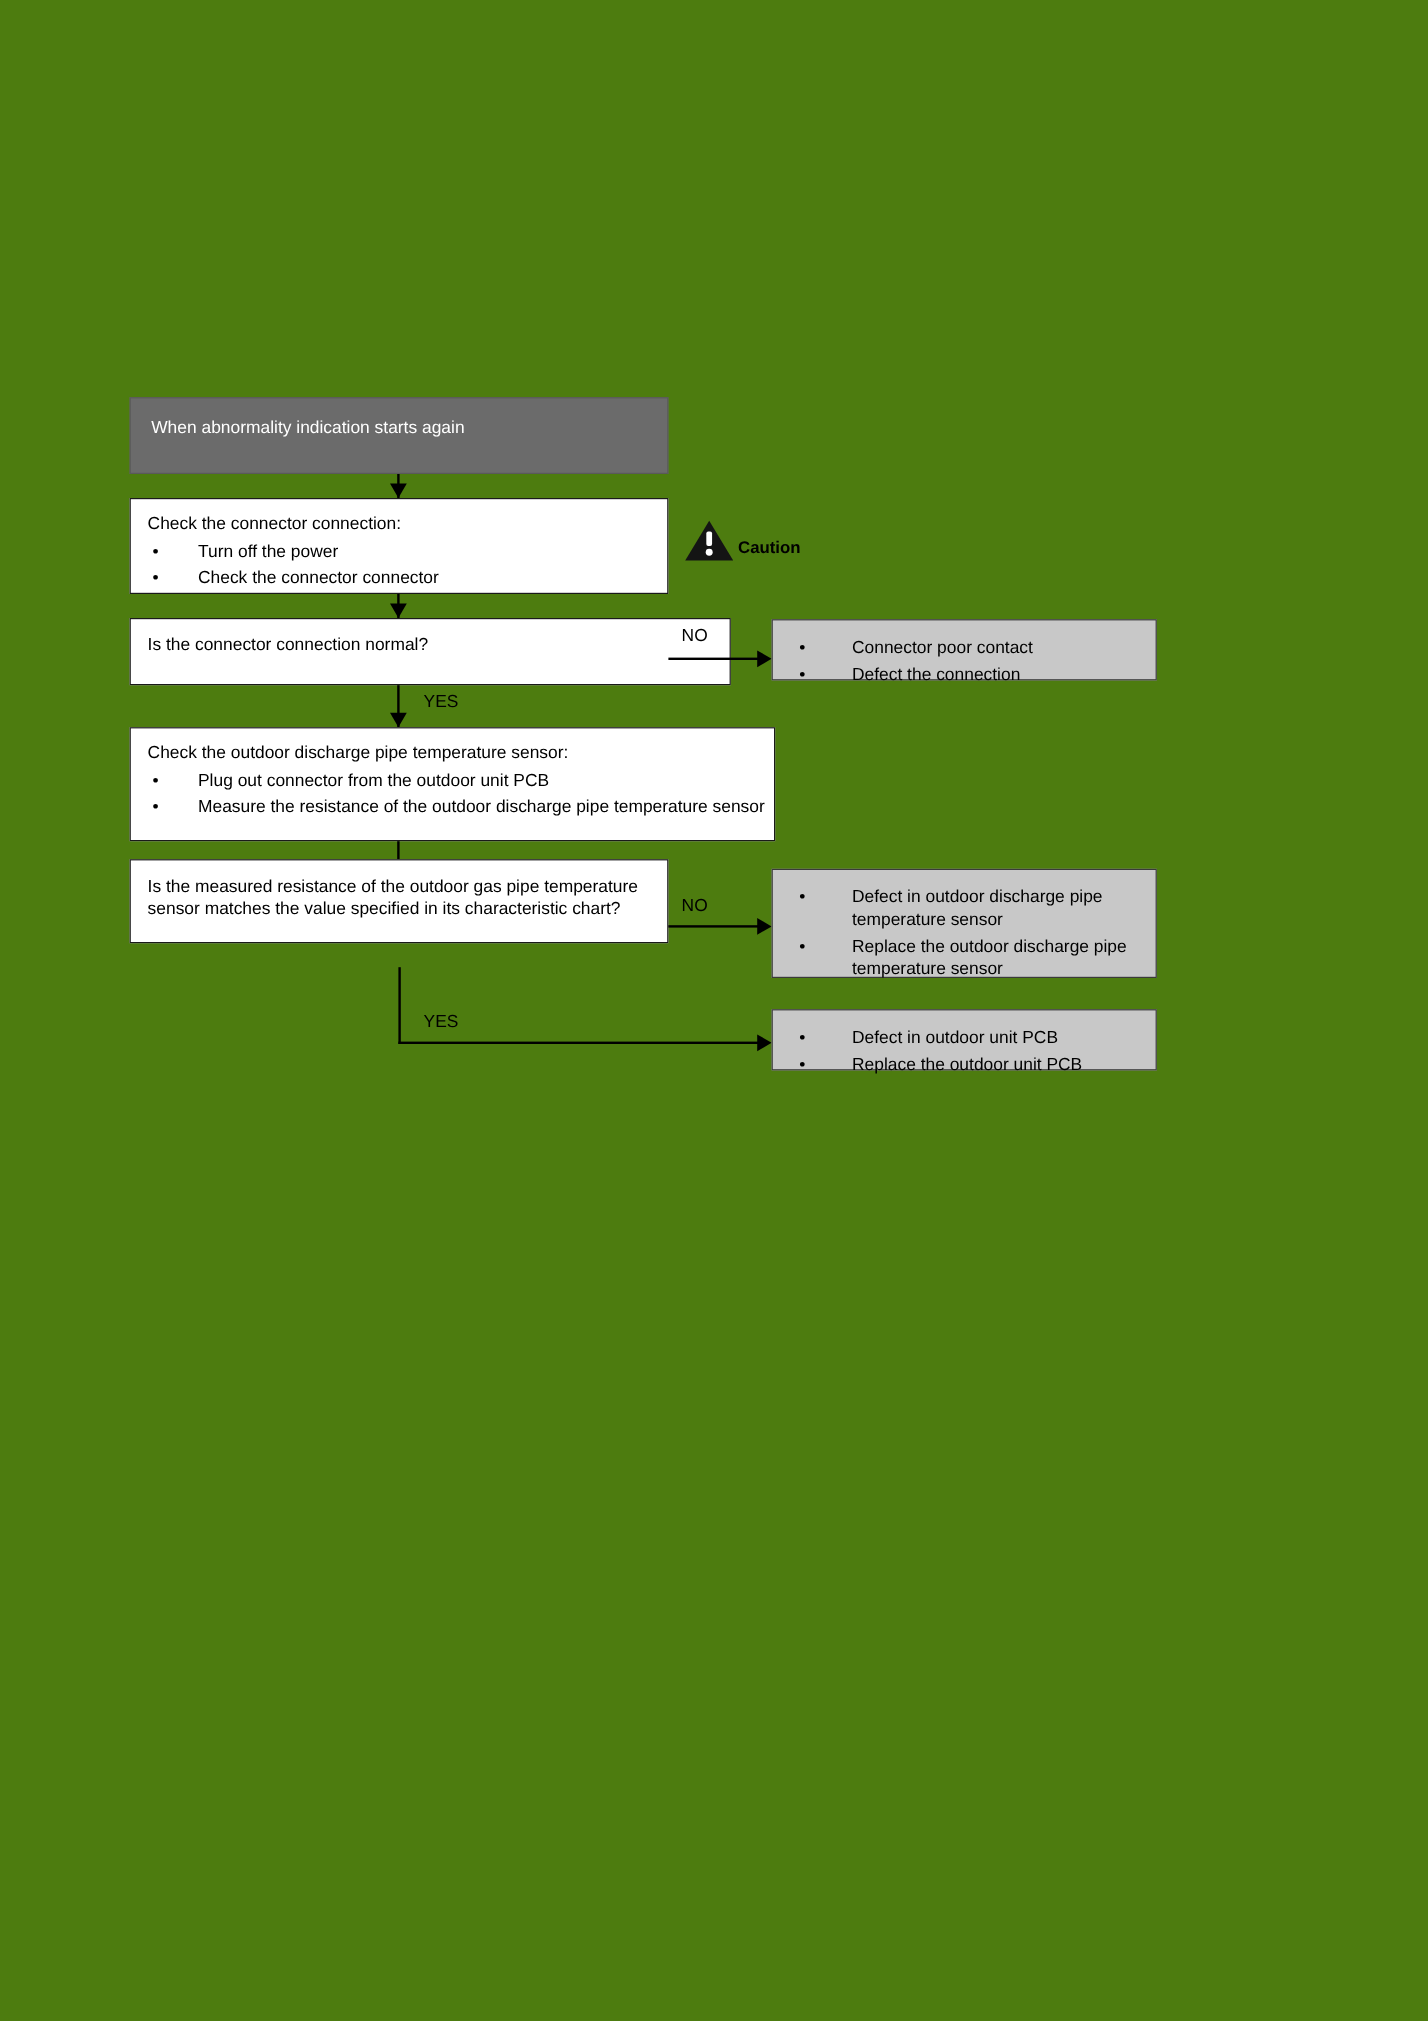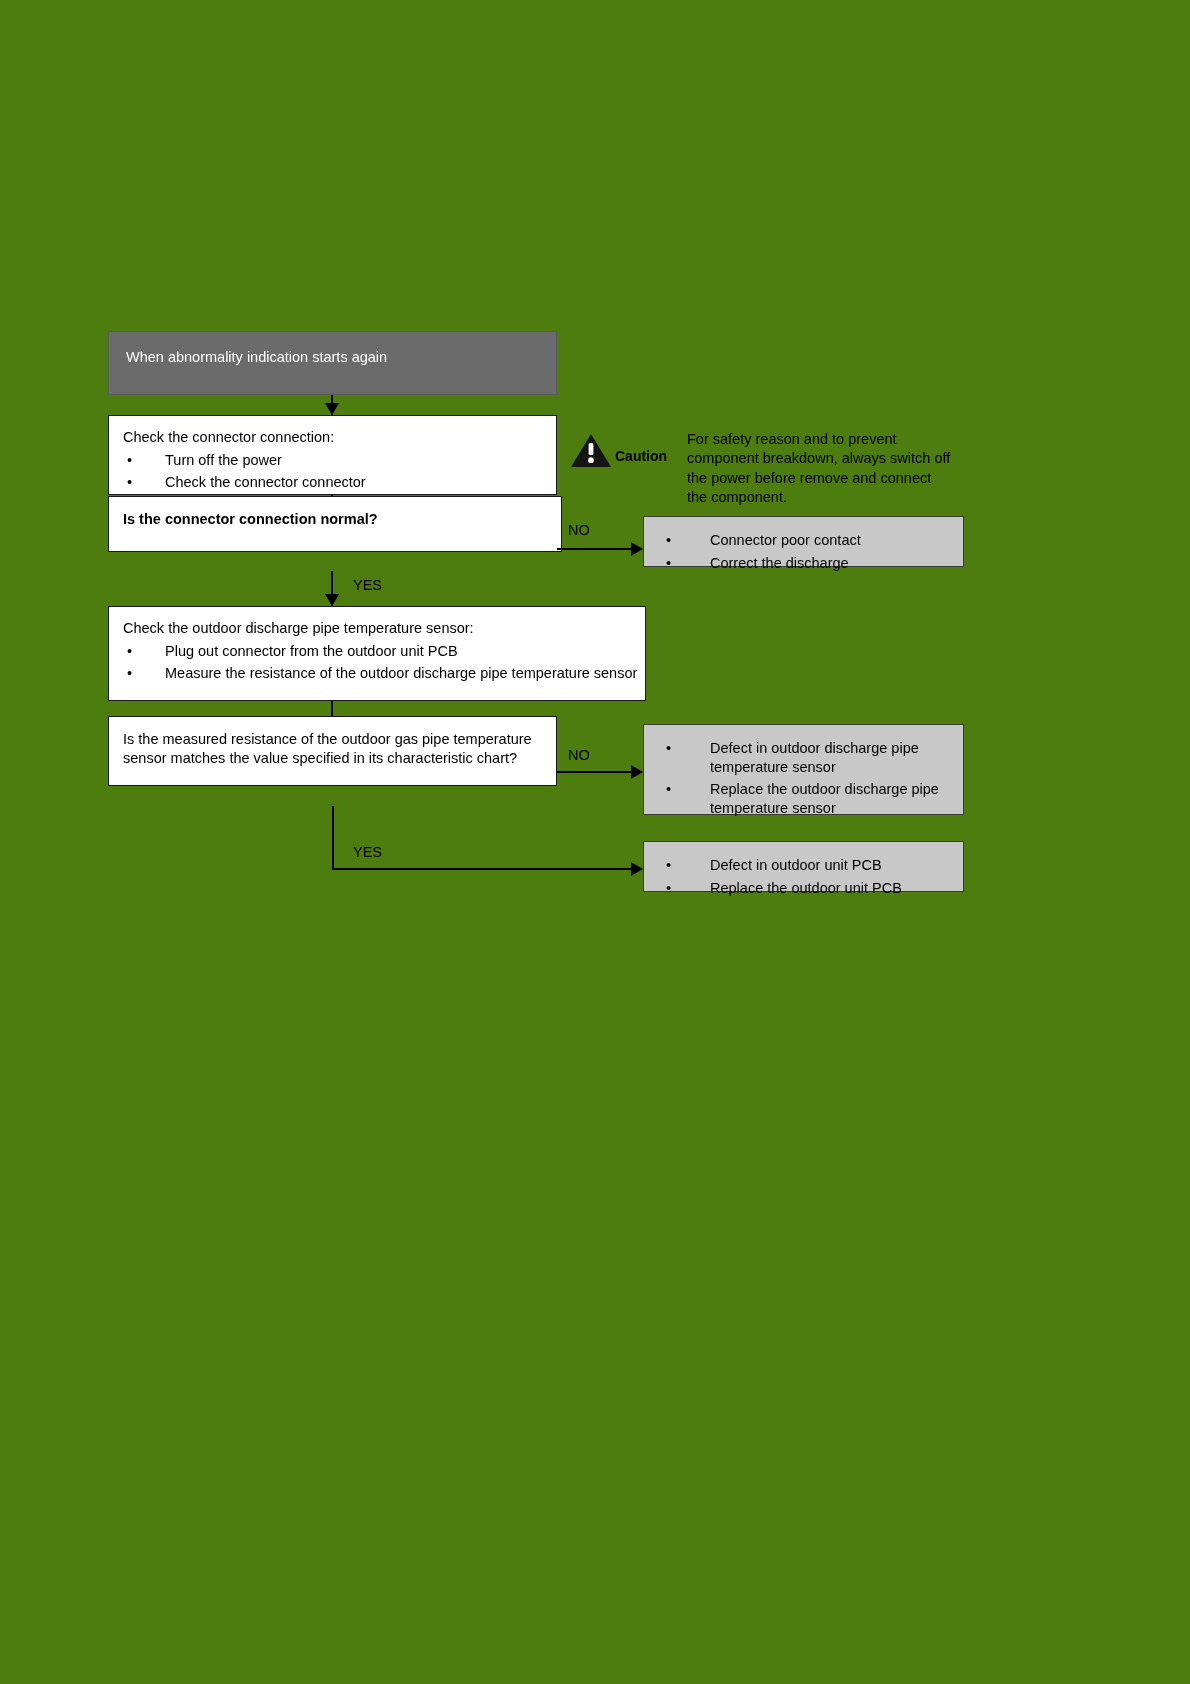--- a/index.html
+++ b/index.html
@@ -170,38 +170,37 @@
     </ul>
   </div>
 
   <div class="caution-wrap" style="left:570px; top:432px; width:400px; height:70px;">
     <svg class="caution-icon" viewBox="0 0 42 36">
       <polygon points="21,2 41,35 1,35" fill="#141414"></polygon>
       <rect x="18.6" y="11" width="4.8" height="12" rx="1.6" fill="#ffffff"></rect>
       <circle cx="21" cy="28.2" r="2.9" fill="#ffffff"></circle>
     </svg>
     <div class="caution-word">Caution</div>
-    <div class="caution-text">For safety reason and to prevent component breakdown, always switch off the power before remove and connect the component.</div>
   </div>
 
   <div class="vline" style="left:331px; top:495px; height:20px;"></div>
   <div class="arrow-down" style="left:325px; top:503px;"></div>
 
-  <div class="abs node-box" style="left:108px; top:496px; width:454px; height:56px;font-weight:bold;">
+  <div class="abs node-box" style="left:108px; top:515px; width:501px; height:56px;">
     <div class="plain">Is the connector connection normal?</div>
   </div>
 
   <div class="edge-label" style="left:568px; top:522px;">NO</div>
   <div class="hline" style="left:557px; top:548px; width:80px;"></div>
   <div class="arrow-right" style="left:631px; top:542px;"></div>
 
   <div class="abs node-result" style="left:643px; top:516px; width:321px; height:51px;">
     <ul class="bullets">
       <li><span class="bdot">•</span><span>Connector poor contact</span></li>
-      <li><span class="bdot">•</span><span>Correct the discharge</span></li>
+      <li><span class="bdot">•</span><span>Defect the connection</span></li>
     </ul>
   </div>
 
   <div class="vline" style="left:331px; top:571px; height:35px;"></div>
   <div class="arrow-down" style="left:325px; top:594px;"></div>
   <div class="edge-label" style="left:353px; top:577px;">YES</div>
 
   <div class="abs node-box" style="left:108px; top:606px; width:538px; height:95px;">
     <div class="title">Check the outdoor discharge pipe temperature sensor:</div>
     <ul class="bullets">

